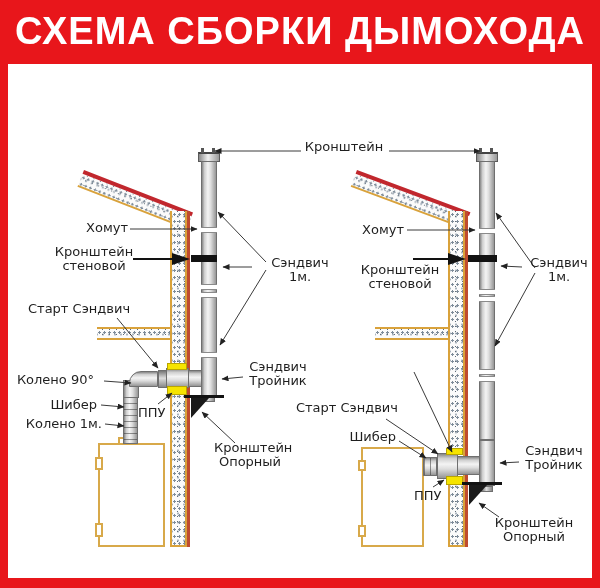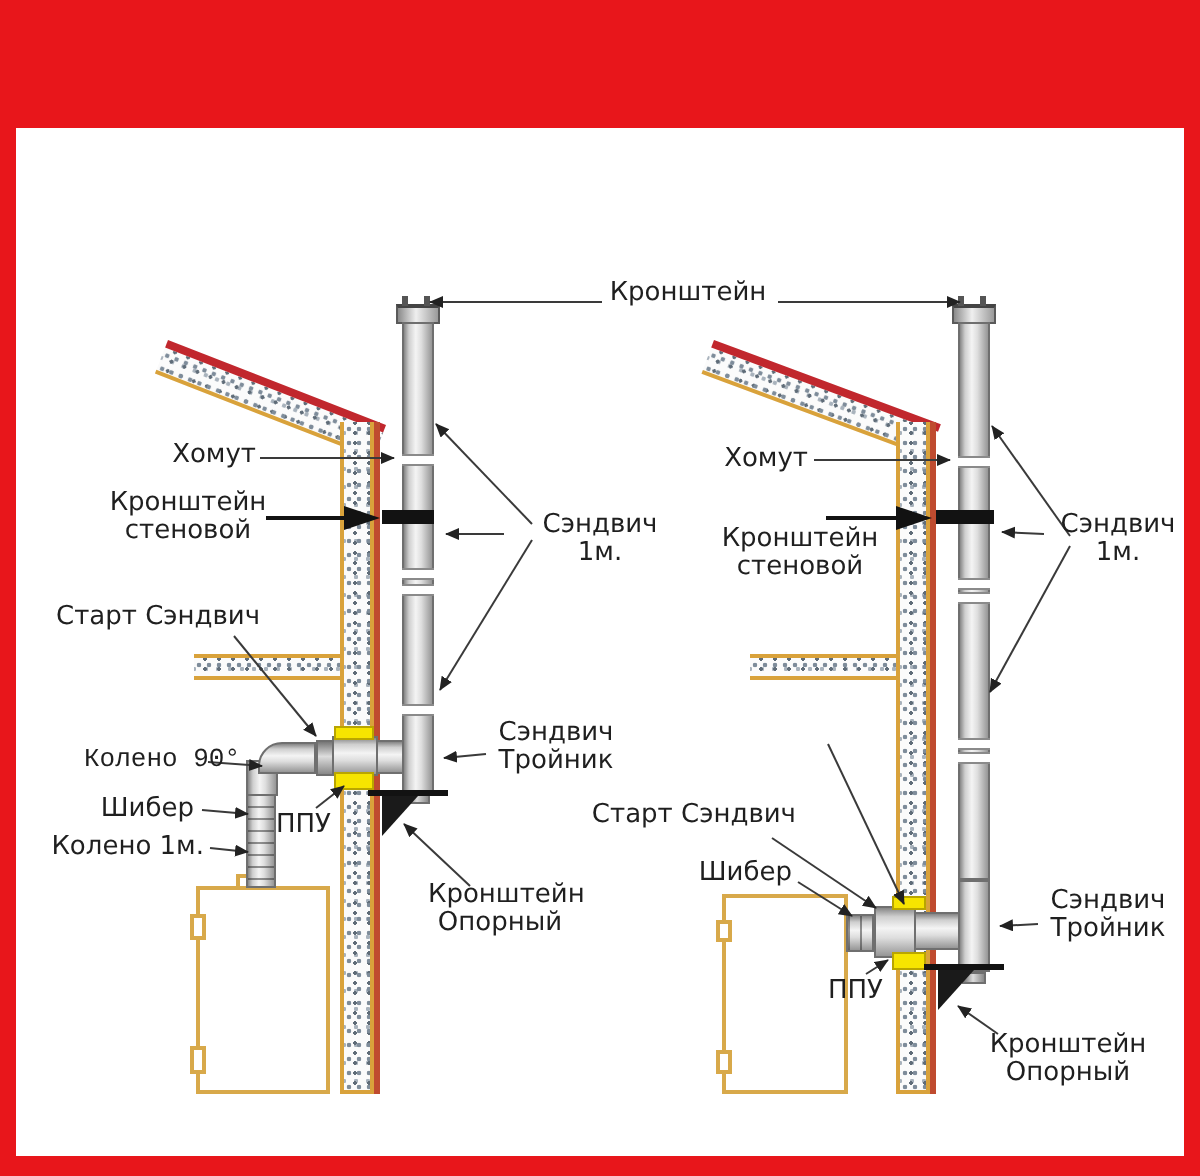--- a/index.html
+++ b/index.html
@@ -43,20 +43,21 @@
 
   .lbl{position:absolute;font-size:13px;line-height:14px;color:#1f1f1f;white-space:pre-line;}
   .ctr{text-align:center;} .rgt{text-align:right;}
   svg.leaders{position:absolute;left:0;top:0;}
 </style>
 </head>
 <body>
 
 <div class="page">
 
+  <div class="banner-title">СХЕМА СБОРКИ ДЫМОХОДА</div>
   <div class="canvas"></div>
 
   <div class="roof speckle" style="left:84px;top:170px;width:117px;transform:rotate(21.3deg);"></div>
   <div class="wall speckle" style="left:170px;top:211px;height:334px;"></div>
   <div class="ceil speckle" style="left:97px;top:327px;width:73px;"></div>
 
   <div class="notch" style="left:118px;top:437px;width:17px;height:10px;border-bottom:none;"></div>
   <div class="boiler" style="left:98px;top:443px;width:67px;height:104px;"></div>
   <div class="notch" style="left:95px;top:457px;width:8px;height:13px;"></div>
   <div class="notch" style="left:95px;top:523px;width:8px;height:14px;"></div>
@@ -156,21 +157,21 @@
   </svg>
 
   <div class="lbl ctr" style="left:294px;top:140px;width:100px;">Кронштейн</div>
 
   <div class="lbl rgt" style="left:40px;top:221px;width:88px;">Хомут</div>
   <div class="lbl ctr" style="left:30px;top:245px;width:128px;">Кронштейн
 стеновой</div>
   <div class="lbl" style="left:28px;top:302px;width:122px;">Старт Сэндвич</div>
   <div class="lbl ctr" style="left:264px;top:256px;width:72px;">Сэндвич
 1м.</div>
-  <div class="lbl rgt" style="left:32px;top:373px;width:88px;font-family:Liberation Mono, monospace;">Колено 90°</div>
+  <div class="lbl rgt" style="left:6px;top:373px;width:88px;">Колено 90°</div>
   <div class="lbl rgt" style="left:27px;top:398px;width:70px;">Шибер</div>
   <div class="lbl rgt" style="left:22px;top:417px;width:80px;">Колено 1м.</div>
   <div class="lbl" style="left:138px;top:406px;width:36px;">ППУ</div>
   <div class="lbl ctr" style="left:242px;top:360px;width:72px;">Сэндвич
 Тройник</div>
   <div class="lbl ctr" style="left:214px;top:441px;width:72px;">Кронштейн
 Опорный</div>
 
   <div class="lbl rgt" style="left:330px;top:223px;width:74px;">Хомут</div>
   <div class="lbl ctr" style="left:336px;top:263px;width:128px;">Кронштейн

